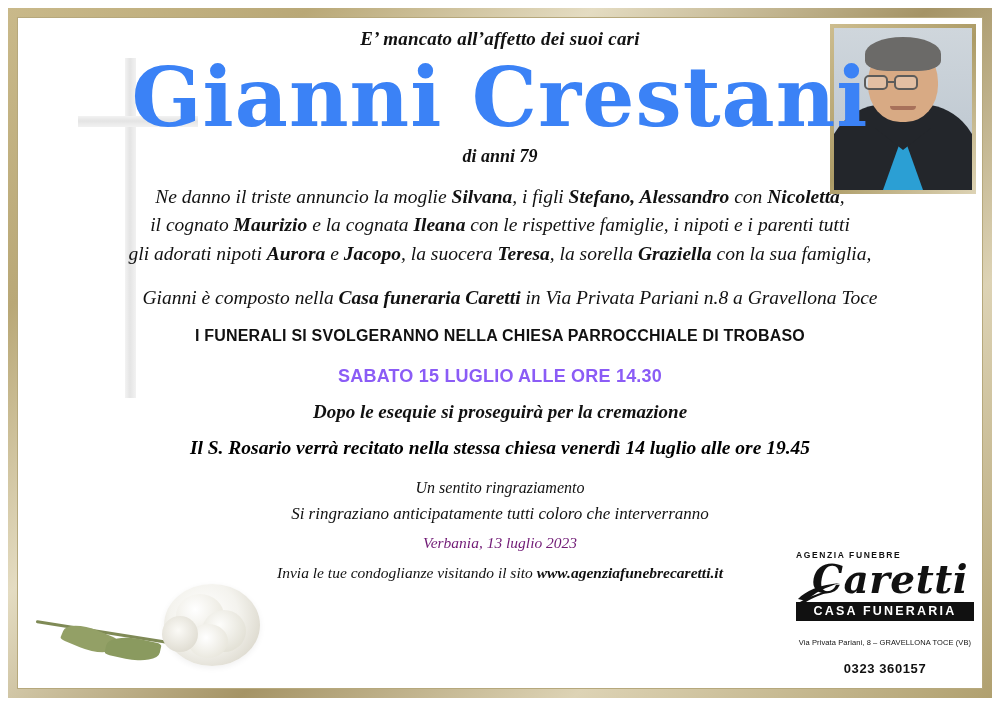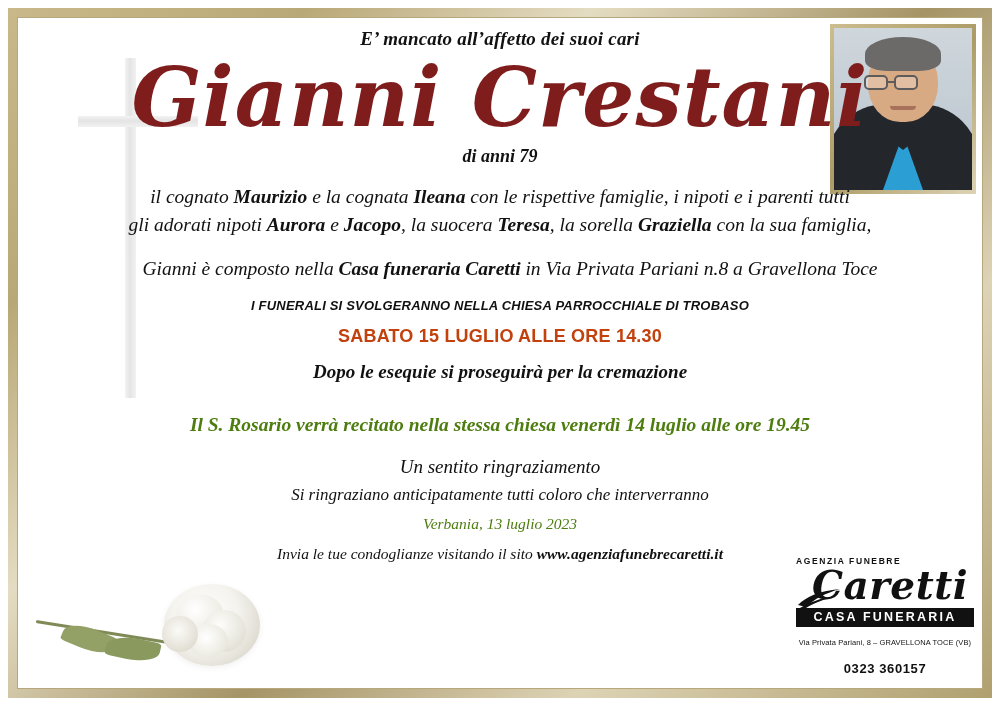--- a/index.html
+++ b/index.html
@@ -208,26 +208,25 @@
   .line-top {
     font-size: 19px;
     font-weight: bold;
     font-style: italic;
     letter-spacing: .2px;
     color: #111;
   }
   .name {
     margin-top: 2px;
     font-family: "DejaVu Serif", serif;
-    font-style: italic;
     font-weight: bold;
     font-size: 82px;
     line-height: 1.12;
     letter-spacing: 1px;
-    color: #7f1d1d;
+    color: #3b82f6;
     white-space: nowrap;
   }
   .age {
     margin-top: 2px;
     font-size: 18px;
     font-style: italic;
     font-weight: bold;
     color: #111;
   }
   .block-announce {
@@ -250,72 +249,71 @@
     margin-top: 4px;
     font-family: "Liberation Sans", sans-serif;
     font-size: 19px;
     font-weight: bold;
     letter-spacing: .3px;
     color: #111;
   }
   .rite1 {
     margin-top: 18px;
     font-family: "Liberation Sans", sans-serif;
-    font-size: 13px;
+    font-size: 16px;
     font-weight: bold;
     letter-spacing: .2px;
     color: #111;
-    font-style: italic;
   }
   .rite2 {
-    margin-top: 13px;
+    margin-top: 21px;
     font-family: "Liberation Sans", sans-serif;
     font-size: 18px;
     font-weight: bold;
     letter-spacing: .2px;
-    color: #c2410c;
+    color: #8b5cf6;
   }
   .cremation {
     margin-top: 14px;
     font-size: 19px;
     font-style: italic;
     font-weight: bold;
     color: #111;
   }
   .rosary {
-    margin-top: 31px;
+    margin-top: 14px;
     font-size: 19.5px;
     font-style: italic;
     font-weight: bold;
-    color: #4d7c0f;
+    color: #000000;
   }
   .thanks1 {
     margin-top: 20px;
-    font-size: 19px;
+    font-size: 16px;
     font-style: italic;
     color: #111;
   }
   .thanks2 {
     margin-top: 2px;
     font-size: 19px;
     font-style: italic;
     color: #111;
   }
   .thanks3 {
     margin-top: 7px;
     font-size: 17px;
     font-style: italic;
     color: #111;
     text-align: center;
   }
   .place-date {
     margin-top: 10px;
     font-size: 15.5px;
     font-style: italic;
-    color: #4d7c0f;
+    color: #701a75;
   }
   .condolences {
     margin-top: 12px;
     font-size: 15.5px;
     font-style: italic;
     color: #111;
   }
   .condolences b { font-weight: bold; }
 
   
@@ -357,21 +355,21 @@
     margin-top: 3px;
     background: #111;
     color: #fff;
     font-family: "Liberation Sans", sans-serif;
     font-size: 12.5px;
     font-weight: bold;
     letter-spacing: 2.2px;
     padding: 2px 0 3px;
   }
   .logo .addr {
-    margin-top: 11px;
+    margin-top: 17px;
     font-family: "Liberation Sans", sans-serif;
     font-size: 7.5px;
     letter-spacing: .1px;
   }
   .logo .phone {
     margin-top: 14px;
     font-family: "Liberation Sans", sans-serif;
     font-size: 13px;
     font-weight: bold;
     letter-spacing: .6px;
@@ -418,20 +416,23 @@
 
     <div class="content">
 
       <div class="line-top">E’ mancato all’affetto dei suoi cari</div>
 
       <div class="name">Gianni  Crestani</div>
 
       <div class="age">di anni 79</div>
 
       <div class="block-announce">
+        <div>
+          <span>Ne danno il triste annuncio la moglie </span><b>Silvana</b><span>, i figli </span><b>Stefano, Alessandro</b><span> con </span><b>Nicoletta</b><span>,</span>
+        </div>
         <div>
           <span>il cognato </span><b>Maurizio</b><span> e la cognata </span><b>Ileana</b><span> con le rispettive famiglie, i nipoti e i parenti tutti</span>
         </div>
         <div>
           <span>gli adorati nipoti </span><b>Aurora</b><span> e </span><b>Jacopo</b><span>, la suocera </span><b>Teresa</b><span>, la sorella </span><b>Graziella</b><span> con la sua famiglia,</span>
         </div>
       </div>
 
       <div class="funeral-home">
         <span>Gianni è composto nella </span><b>Casa funeraria Caretti</b><span> in Via Privata Pariani n.8 a Gravellona Toce</span>

